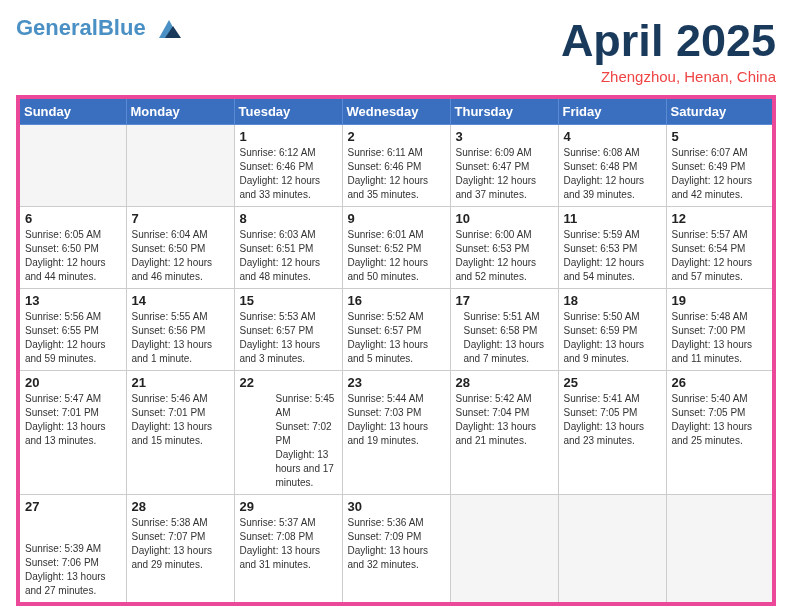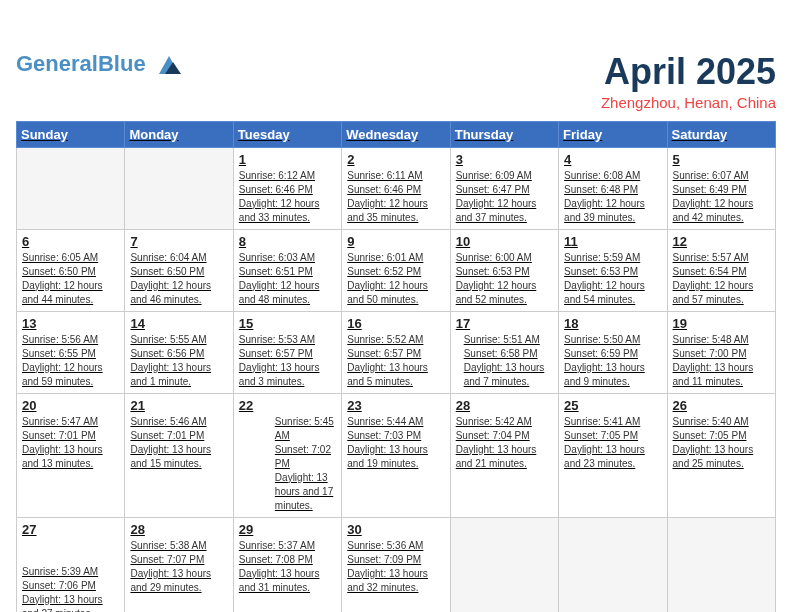--- a/index.html
+++ b/index.html
@@ -11,54 +11,52 @@
     }
     .container {
       width: 792px;
       padding: 16px 16px 10px 16px;
     }
     .header {
       display: flex;
       justify-content: space-between;
       align-items: flex-start;
       margin-bottom: 10px;
-      margin-top: 36px;
     }
     .logo {
       display: flex;
       align-items: center;
     }
     .logo-text {
       font-size: 22px;
       font-weight: bold;
       color: #1a3a5c;
       line-height: 1.1;
     }
     .logo-text span {
       color: #4a90c4;
     }
     .title-block {
       text-align: right;
     }
     .month-title {
-      font-size: 36px;
+      font-size: 45px;
       font-weight: bold;
       color: #1a3a5c;
       line-height: 1.1;
     }
     .location {
       font-size: 15px;
       color: #ef4444;
       margin-top: 2px;
     }
     .calendar {
       width: 100%;
       border-collapse: collapse;
-      border: 1px solid #ec4899;
-      text-decoration: underline;
+      border: 4px solid #ec4899;
     }
     .calendar th {
       background: #3a6ebf;
       color: #fff;
       font-size: 13px;
       font-weight: bold;
       padding: 5px 4px;
       text-align: left;
       border: 1px solid #5a8ad4;
     }

